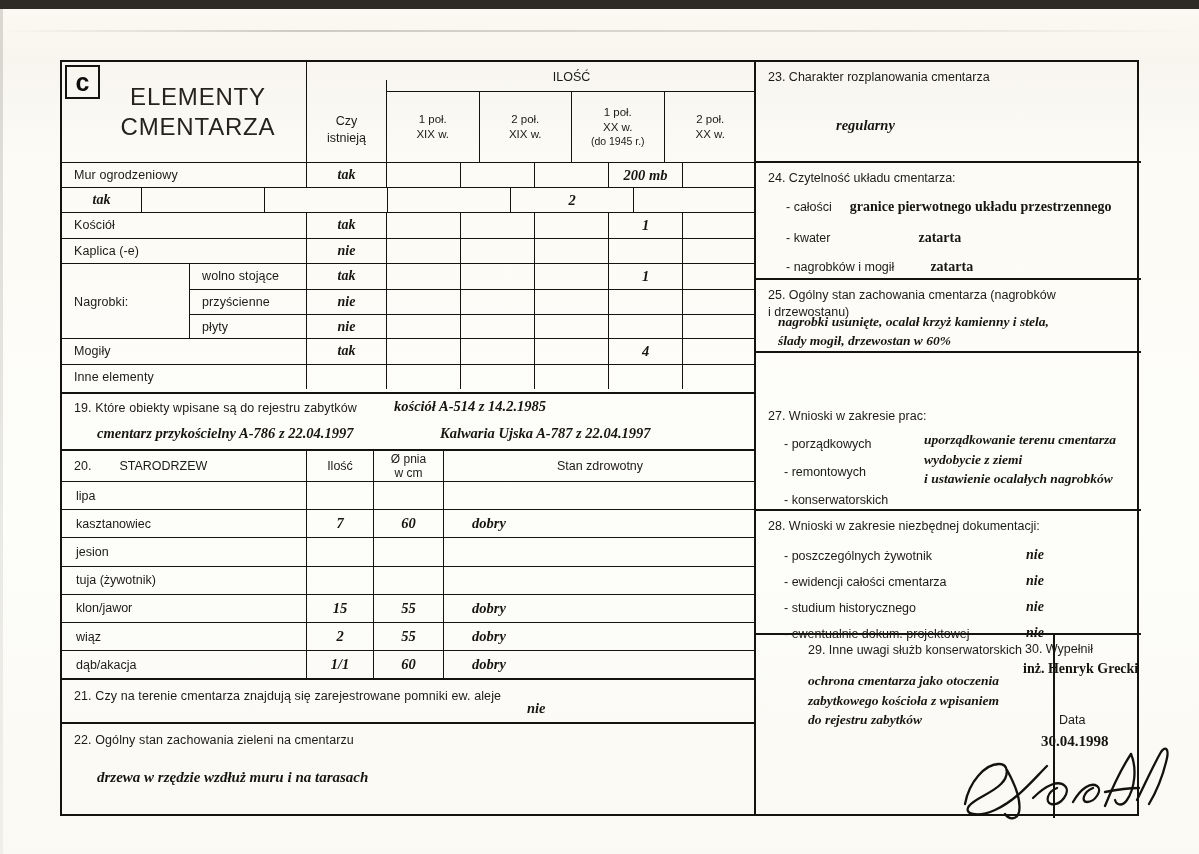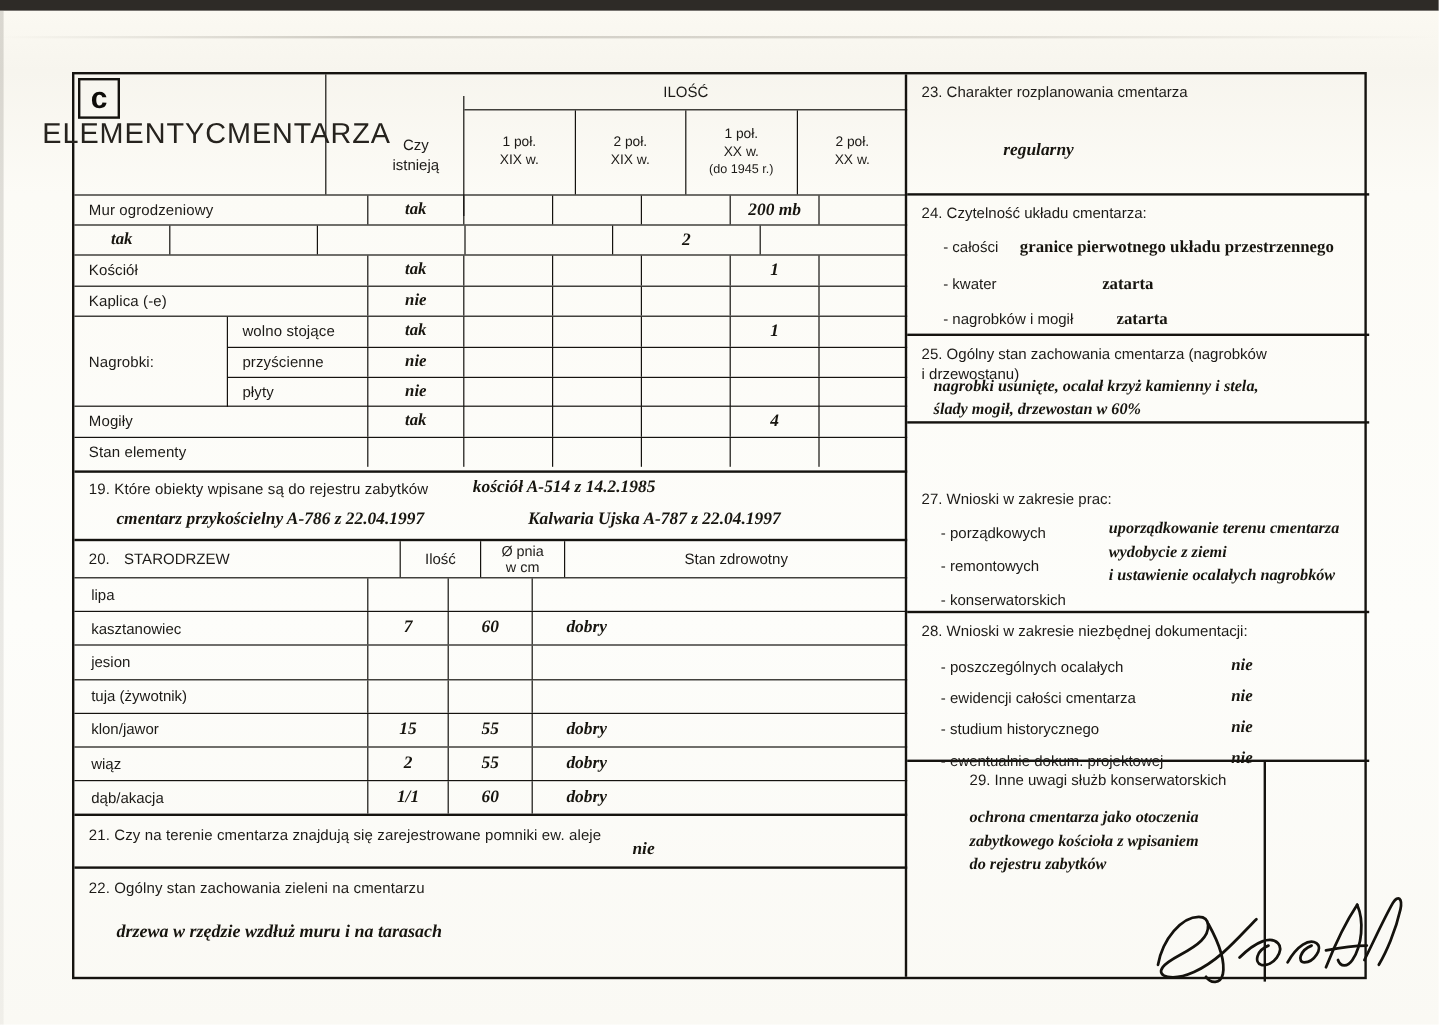--- a/index.html
+++ b/index.html
@@ -39,23 +39,23 @@
     position:absolute;left:3px;top:3px;width:35px;height:34px;
     border:2px solid #15130f;box-sizing:border-box;
     display:flex;align-items:center;justify-content:center;
     font-weight:bold;font-size:25px;line-height:1;color:#0e0c09;
     font-family:"Liberation Sans", sans-serif;
   }
 
   
   #hdr{position:absolute;left:0;top:0;width:694px;height:100px;}
   #hdr-title{
-    position:absolute;left:0;top:0;width:210px;height:100px;
+    position:absolute;left:0;top:0;width:245px;height:100px;
     border-right:1.6px solid #15130f;box-sizing:border-box;
-    display:flex;align-items:center;justify-content:center;
+    display:flex;flex-direction:column;align-items:center;justify-content:center;
     font-size:24px;color:#26231e;letter-spacing:.8px;line-height:1.25;padding-left:28px;
   }
   #hdr-czy{
     position:absolute;left:245px;top:0;width:80px;height:100px;
     border-right:1.6px solid #15130f;box-sizing:border-box;
     display:flex;flex-direction:column;align-items:center;justify-content:center;
     font-size:12.5px;color:#1c1a17;line-height:1.35;margin-top:18px;
   }
   #hdr-ilosc-wrap{position:absolute;left:325px;top:0;width:369px;height:100px;}
   #hdr-ilosc-title{
@@ -103,22 +103,22 @@
   #sec19{position:absolute;left:0;top:330px;width:694px;height:59px;
     border-top:2.2px solid #15130f;border-bottom:2.2px solid #15130f;box-sizing:border-box;}
   #sec19-l1{position:absolute;left:12px;top:7px;font-size:12.5px;color:#1c1a17;}
   #sec19-v1{position:absolute;left:332px;top:4px;font-size:14.5px;}
   #sec19-l2{position:absolute;left:35px;top:31px;font-size:14.5px;}
   #sec19-v2{position:absolute;left:378px;top:31px;font-size:14.5px;}
 
   
   #sec20{position:absolute;left:0;top:389px;width:694px;}
   #sec20-hdr{height:30px;display:flex;box-sizing:border-box;}
-  #sec20-hdr .t-num{width:272px;border-right:1.6px solid #15130f;box-sizing:border-box;
-    display:flex;align-items:center;font-size:12.5px;color:#1c1a17;padding-left:12px;gap:12px;}
+  #sec20-hdr .t-num{width:245px;border-right:1.6px solid #15130f;box-sizing:border-box;
+    display:flex;align-items:center;font-size:12.5px;color:#1c1a17;padding-left:12px;gap:28px;}
   #sec20-hdr .t-il{width:67px;border-right:1.6px solid #15130f;box-sizing:border-box;
     display:flex;align-items:center;justify-content:center;font-size:12.5px;color:#1c1a17;}
   #sec20-hdr .t-dia{width:70px;border-right:1.6px solid #15130f;box-sizing:border-box;
     display:flex;flex-direction:column;align-items:center;justify-content:center;
     font-size:12px;color:#1c1a17;line-height:1.2;}
   #sec20-hdr .t-stan{flex:1;display:flex;align-items:center;justify-content:center;
     font-size:12.5px;color:#1c1a17;}
   .treerow{height:28.2px;display:flex;border-top:1.3px solid #15130f;box-sizing:border-box;}
   .tr-name{width:245px;border-right:1.6px solid #15130f;box-sizing:border-box;
     display:flex;align-items:center;padding-left:14px;font-size:12.5px;color:#1c1a17;}
@@ -308,21 +308,21 @@
         <div class="el-name lbl">Mogiły</div>
         <div class="el-czy hand">tak</div>
         <div class="el-qty hand"></div>
         <div class="el-qty hand"></div>
         <div class="el-qty hand"></div>
         <div class="el-qty hand">4</div>
         <div class="el-qty hand"></div>
       </div>
 
       <div class="elrow">
-        <div class="el-name lbl">Stan elementy</div>
+        <div class="el-name lbl">Inne elementy</div>
         <div class="el-czy hand"></div>
         <div class="el-qty hand"></div>
         <div class="el-qty hand"></div>
         <div class="el-qty hand"></div>
         <div class="el-qty hand"></div>
         <div class="el-qty hand"></div>
       </div>
 
     </div>
 
@@ -445,38 +445,44 @@
       <div class="r27-row" id="r27-c">- konserwatorskich</div>
       <div id="r27-v" class="hand">
         <div>uporządkowanie terenu cmentarza</div>
         <div>wydobycie z ziemi</div>
         <div>i ustawienie ocalałych nagrobków</div>
       </div>
     </div>
 
     <div class="rsec" id="r28">
       <div class="rsec-title">28. Wnioski w zakresie niezbędnej dokumentacji:</div>
-      <div class="r28-row" id="r28-a">- poszczególnych ocalałych</div>
+      <div class="r28-row" id="r28-a">- poszczególnych żywotnik</div>
       <div class="r28-val hand" id="r28-av">nie</div>
       <div class="r28-row" id="r28-b">- ewidencji całości cmentarza</div>
       <div class="r28-val hand" id="r28-bv">nie</div>
       <div class="r28-row" id="r28-c">- studium historycznego</div>
       <div class="r28-val hand" id="r28-cv">nie</div>
       <div class="r28-row" id="r28-d">- ewentualnie dokum. projektowej</div>
       <div class="r28-val hand" id="r28-dv">nie</div>
     </div>
 
     <div class="rsec" id="r29">
       <div id="r29-left">
         <div class="rsec-title">29. Inne uwagi służb konserwatorskich</div>
         <div id="r29-v" class="hand">
           <div>ochrona cmentarza jako otoczenia</div>
           <div>zabytkowego kościoła z wpisaniem</div>
           <div>do rejestru zabytków</div>
         </div>
+      </div>
+      <div id="r30">
+        <div id="r30-t">30. Wypełnił</div>
+        <div id="r30-name">inż. Henryk Grecki</div>
+        <div id="r30-datalbl">Data</div>
+        <div id="r30-date">30.04.1998</div>
       </div>
     </div>
 
   </div>
 </div>
 
 <svg id="signature" viewBox="0 0 240 90">
   <g fill="none" stroke="#14120d" stroke-width="2.3" stroke-linecap="round" stroke-linejoin="round">
     <path d="M10,64 C14,42 30,24 44,24 C54,24 54,36 46,44 C36,54 20,58 14,66 C8,74 22,78 40,70 C62,60 78,40 92,26"></path>
     <path d="M52,30 C62,48 66,62 64,72 C62,80 54,80 50,74"></path>

